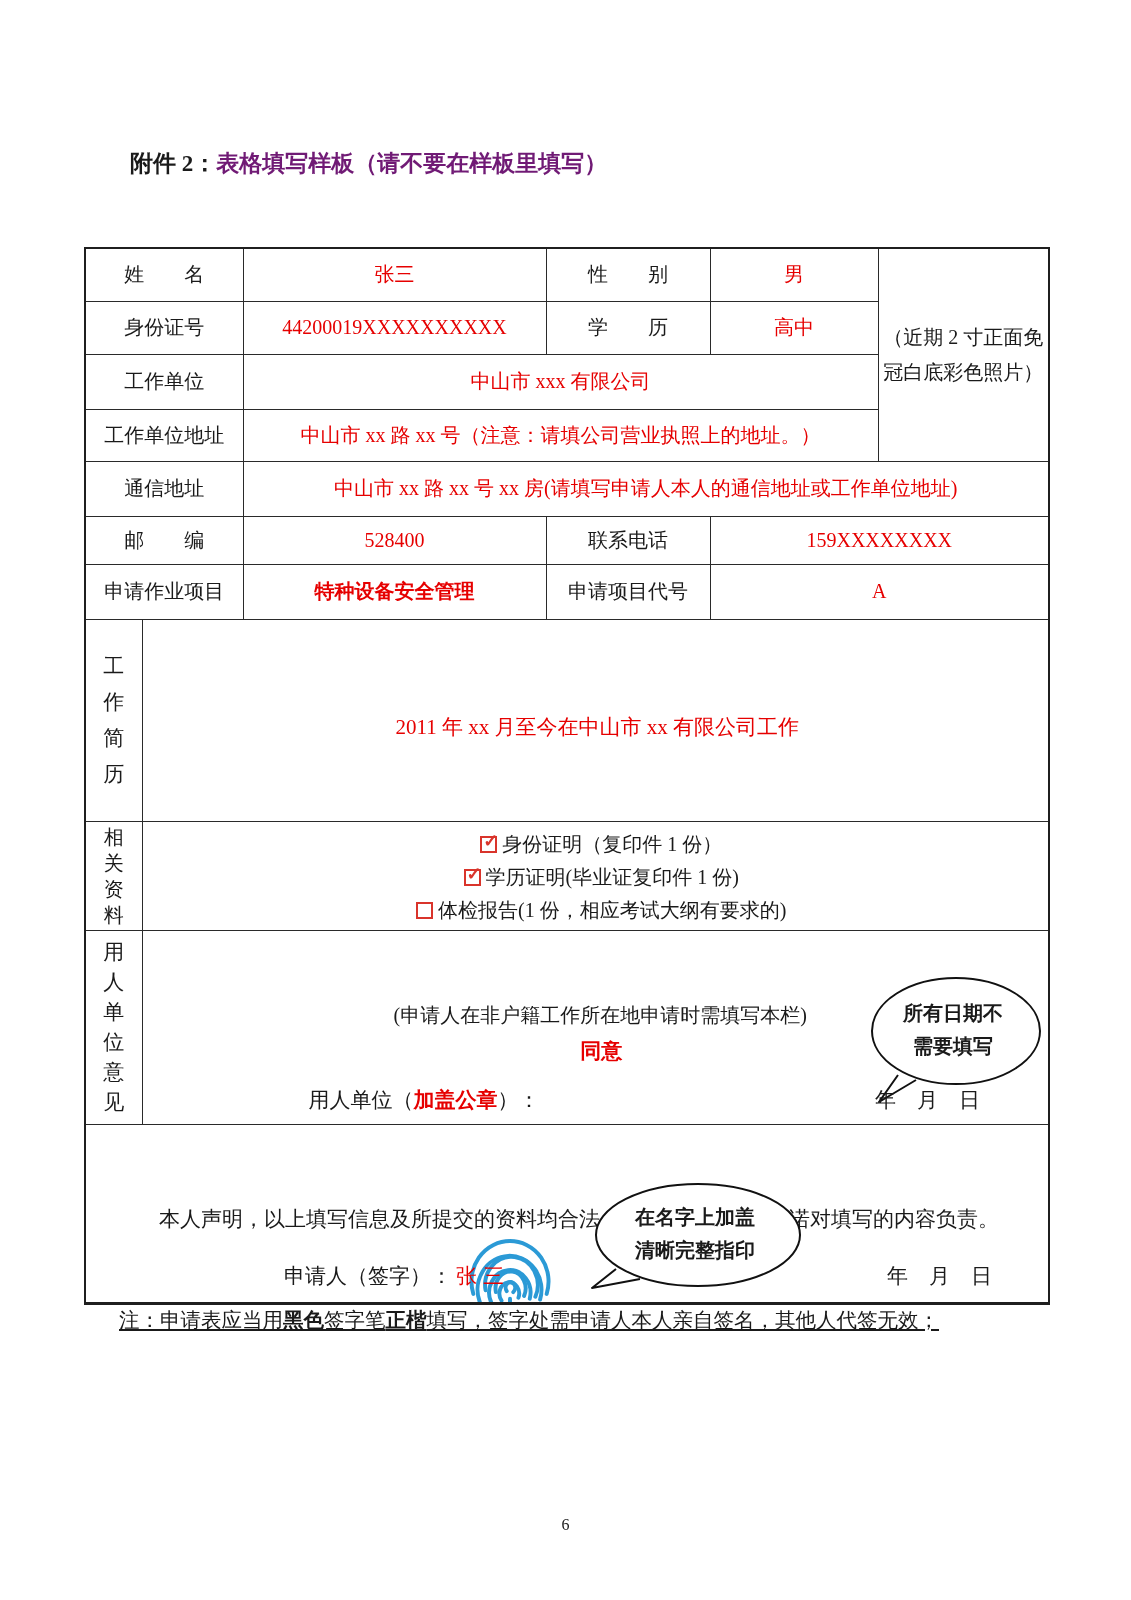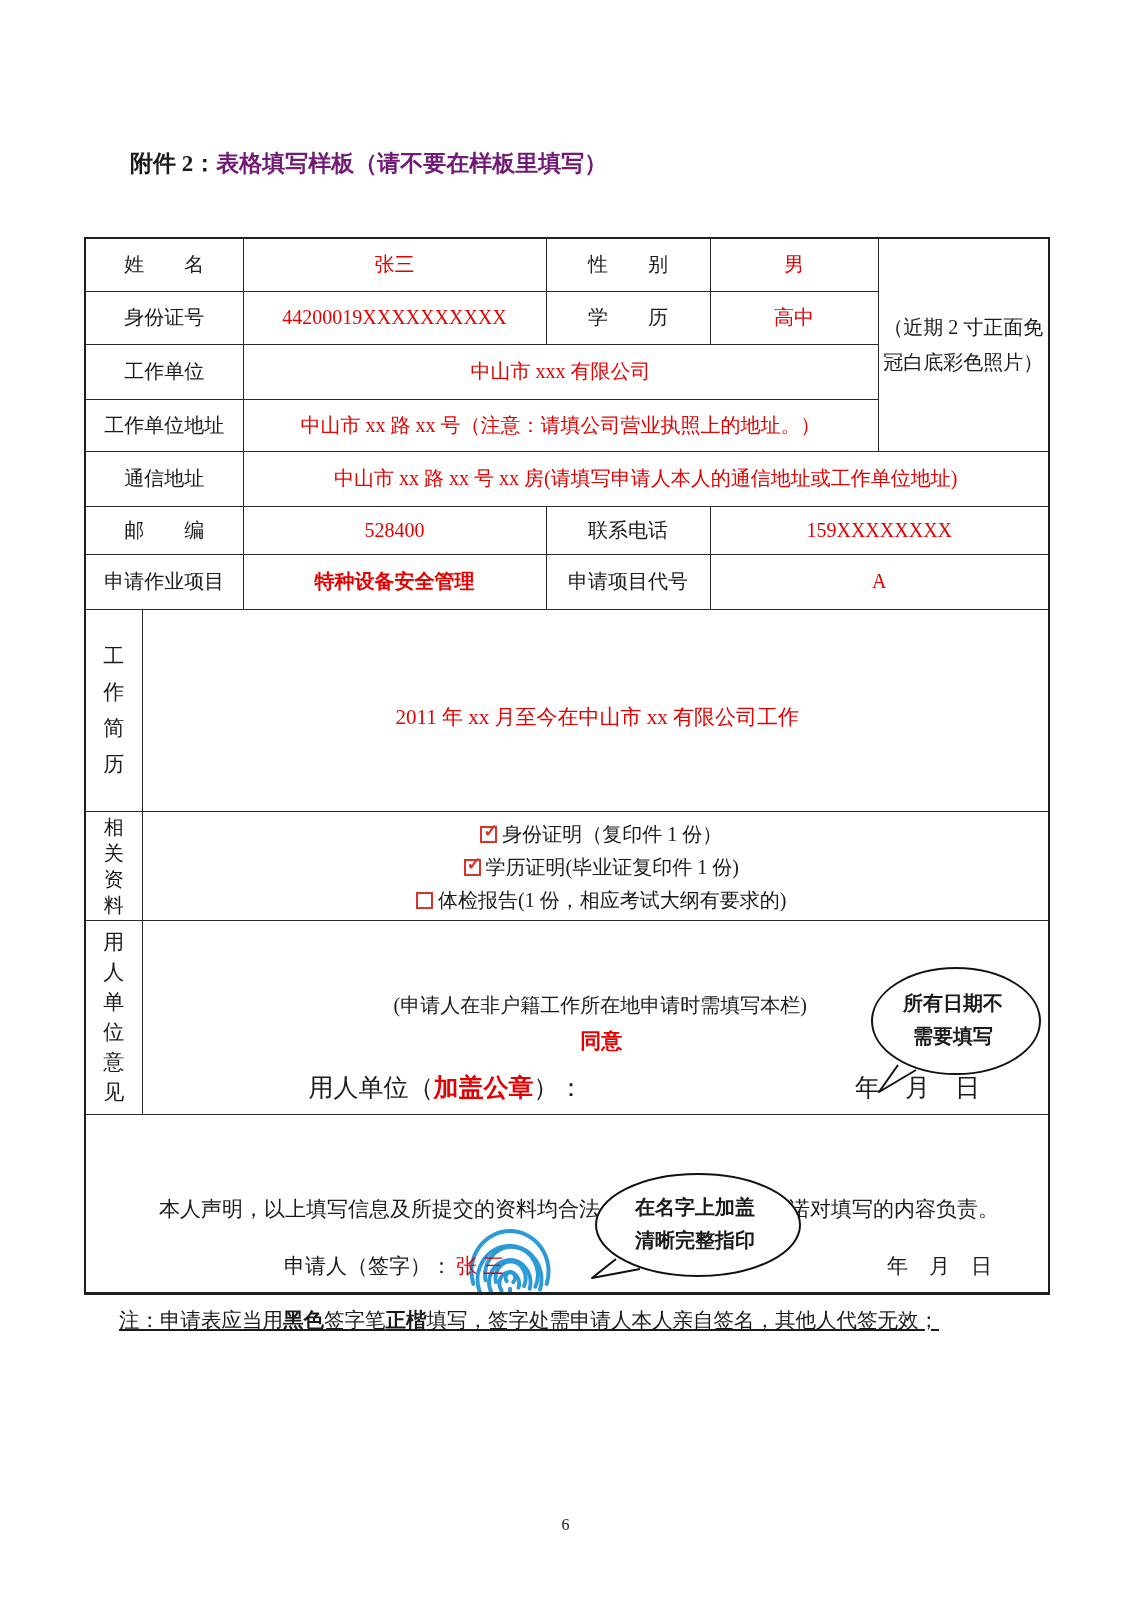--- a/index.html
+++ b/index.html
@@ -7,21 +7,21 @@
   body { font-family:"Liberation Serif","DejaVu Serif",serif; color:#1a1a1a; }
   .page {
     position:relative; width:1131px; height:1600px; background:#fff; overflow:hidden;
     margin:0 auto;
   }
   .attach-line { position:absolute; left:130px; top:148px; font-size:23px; font-weight:bold; }
   .attach-red { color:#701a75; }
   .doc-title { position:absolute; left:0; right:0; top:202px; text-align:center;
                font-size:29px; font-weight:bold; letter-spacing:2px; }
 
-  table.form { position:absolute; left:84px; top:237px; width:964px;
+  table.form { position:absolute; left:84px; top:247px; width:964px;
                border-collapse:collapse; table-layout:fixed;
                border:2px solid #1f1f1f; border-bottom-width:3px; }
   table.form td { border:1px solid #2a2a2a; font-size:20px; text-align:center;
                   vertical-align:middle; padding:2px 4px; overflow:hidden; }
   tr.r1 { height:53px; } tr.r2 { height:53px; } tr.r3 { height:55px; }
   tr.r4 { height:52px; } tr.r5 { height:55px; } tr.r6 { height:48px; }
   tr.r7 { height:55px; } tr.r8 { height:202px; } tr.r9 { height:104px; }
   tr.r10 { height:194px; } tr.r11 { height:179px; }
   .lbl { color:#1a1a1a; }
   .val { color:#e60000; }
@@ -46,21 +46,21 @@
 
   .op-cell { position:relative; }
   .op-hint { padding:12px 0 0 10px; font-size:20px; }
   .op-agree { padding:8px 0 0 12px; font-size:21px; font-weight:bold; color:#e60000; }
   .bubble { position:absolute; }
   .bubble .btxt { position:absolute; left:0; width:100%; text-align:center;
                   font-weight:bold; font-size:20px; line-height:33px; white-space:pre-line; }
   .bubble-dates { right:6px; top:44px; width:178px; height:128px; }
   .bubble-dates .btxt { top:22px; }
   .op-bottom { position:absolute; left:0; right:0; bottom:10px; display:flex;
-               align-items:baseline; font-size:25px; }
+               align-items:baseline; font-size:21px; }
   .seal-line { margin-left:166px; }
   .seal-red { color:#e60000; font-weight:bold; }
   .op-date { margin-left:auto; margin-right:68px; }
 
   .decl-cell { position:relative; }
   .decl-text { padding:12px 8px 0 32px; font-size:21px; line-height:1.45; }
   .fingerprint { position:absolute; left:376px; top:90px; }
   .bubble-fp { left:500px; top:56px; width:218px; height:114px;text-decoration:underline; }
   .bubble-fp .btxt { top:20px; }
   .sign-row { position:absolute; left:0; right:0; bottom:12px; display:flex;

